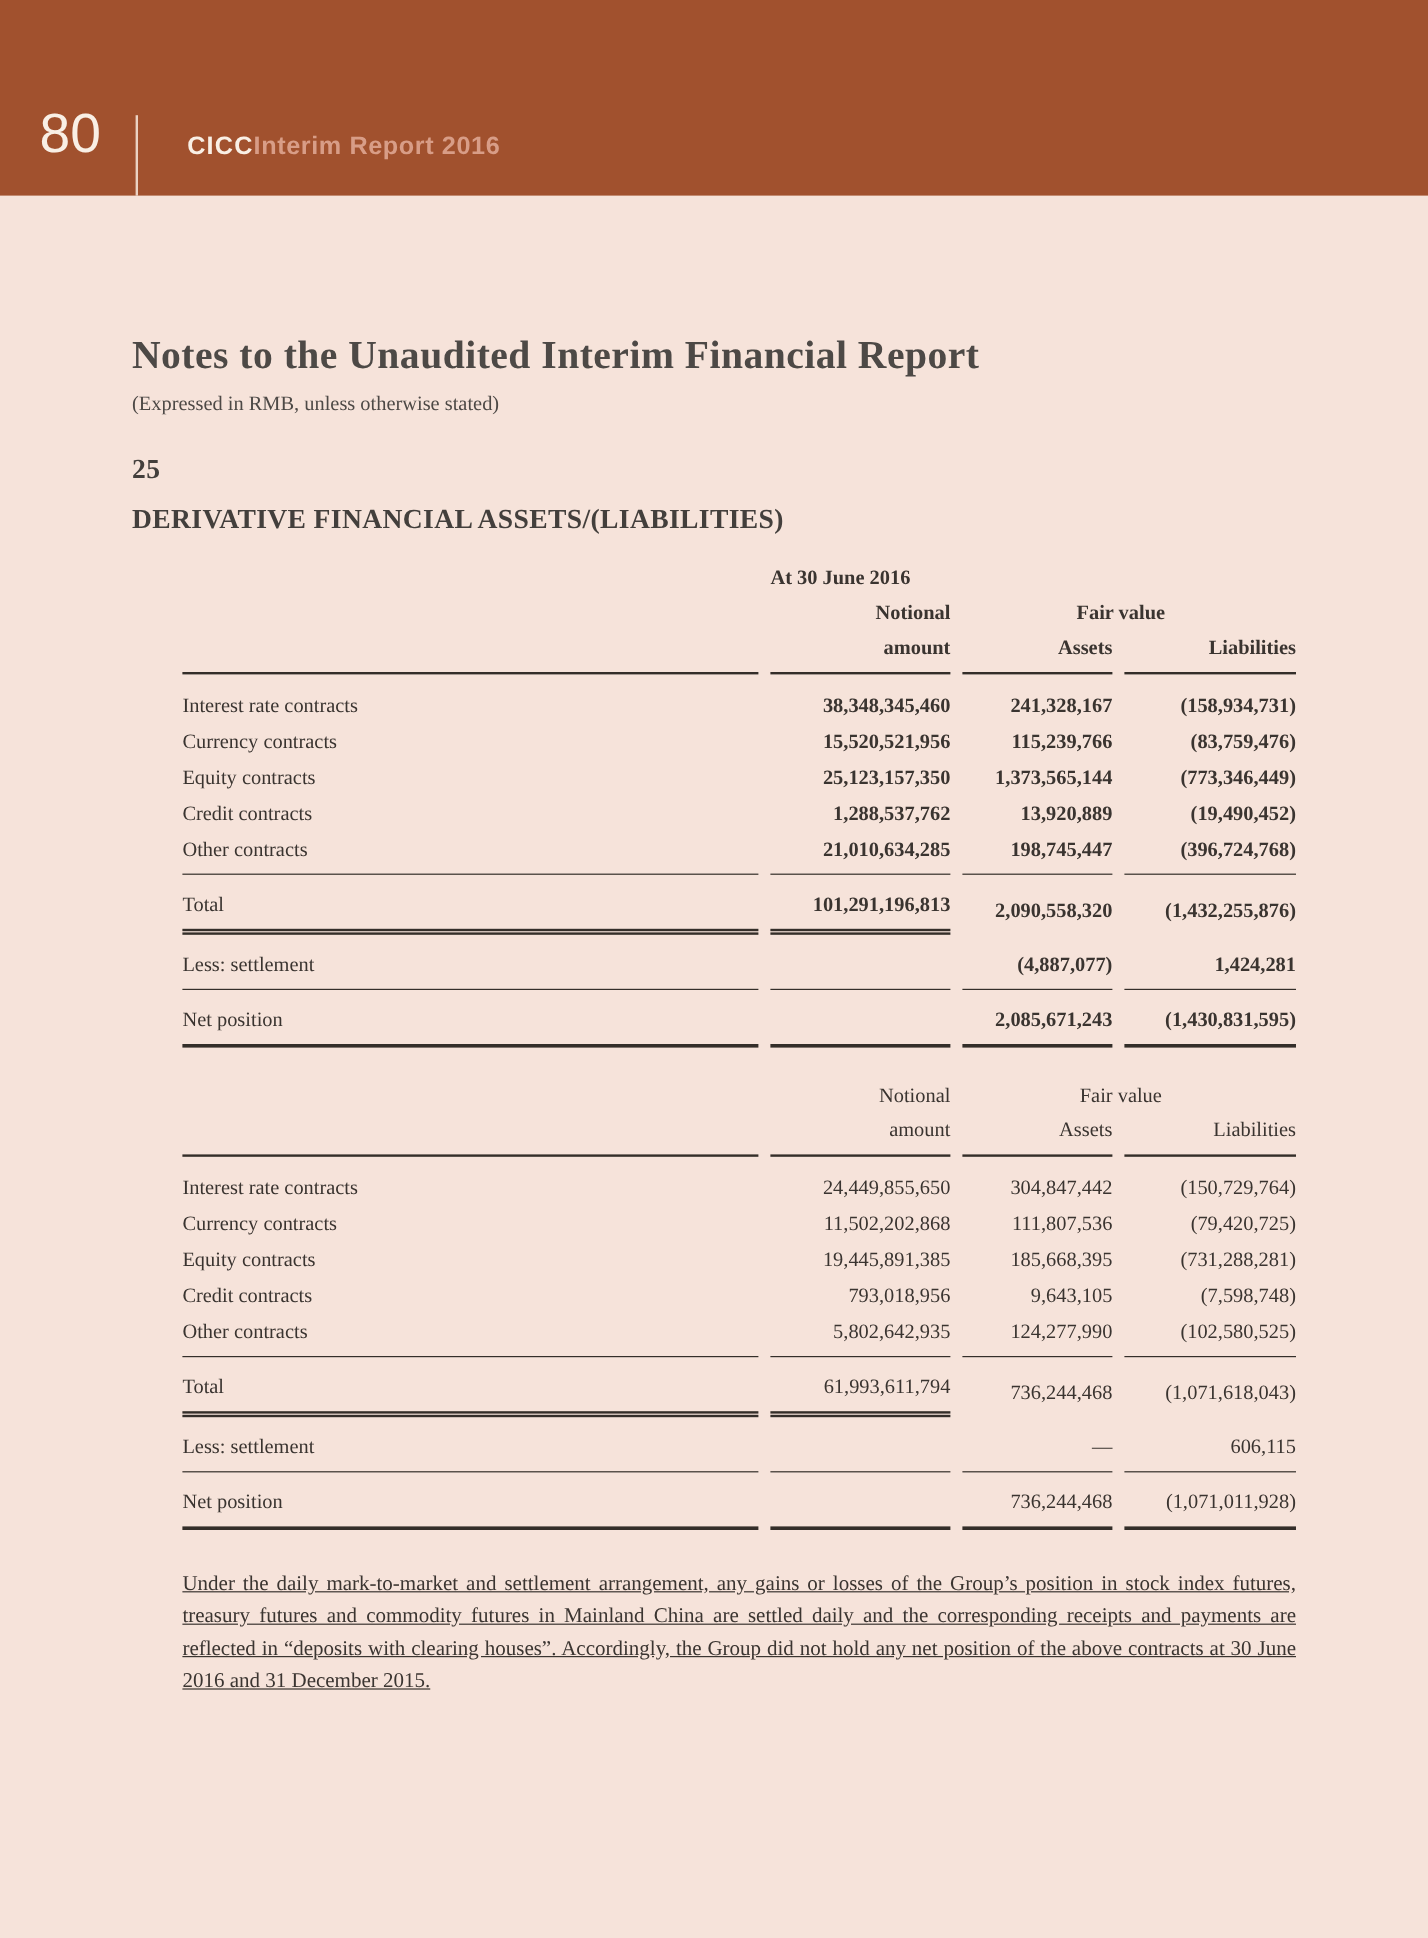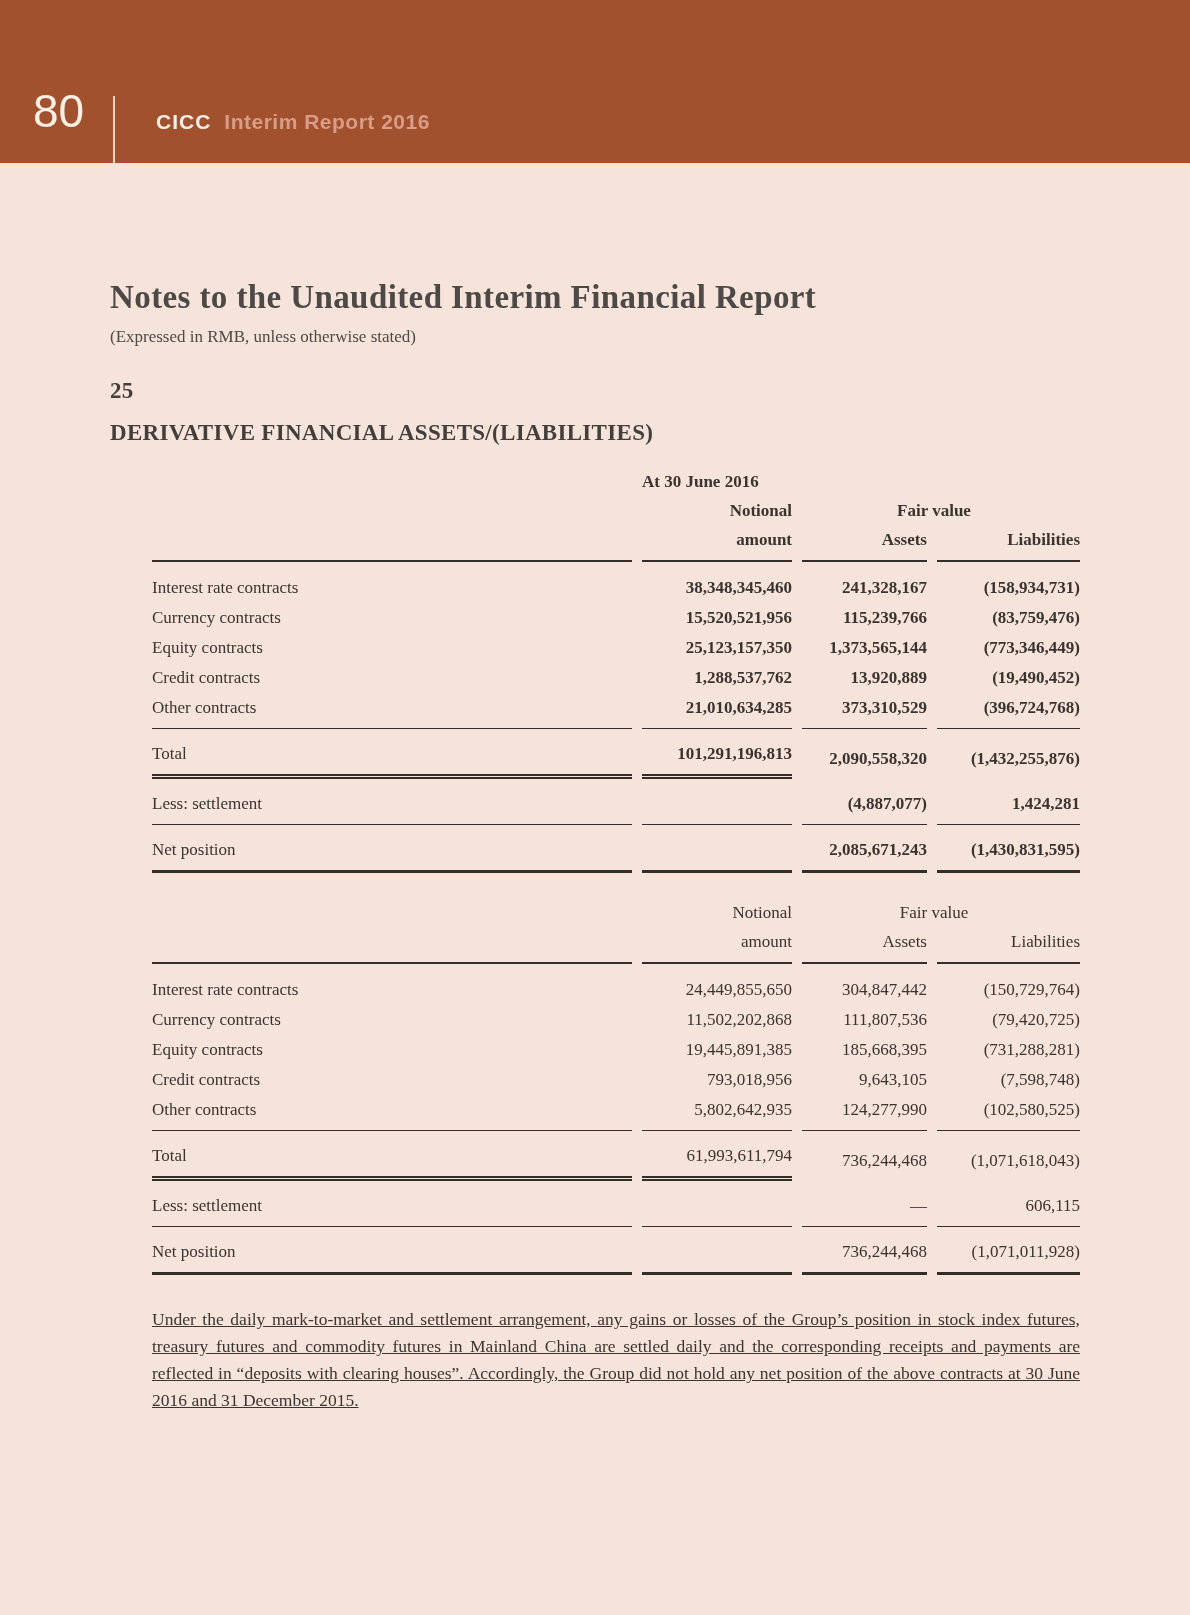--- a/index.html
+++ b/index.html
@@ -42,21 +42,21 @@
     background: rgba(248, 233, 221, 0.85);
   }
   .brand-row {
     position: absolute;
     left: 156px; top: 109px;
     font-size: 21px; line-height: 1.2;
     font-weight: 700;
     letter-spacing: 0.5px;
   }
   .brand-row .brand { color: var(--band-text, #f9efe5); letter-spacing: 1px; }
-  .brand-row .rpt { color: var(--band-subtext, #d89d87); margin-left: 13px; }
+  .brand-row .rpt { color: var(--band-subtext, #d89d87); }
 
   
   .content { padding: 0 110px; }
   .doc-title {
     margin-top: 116px;
     font-size: 33px;
     font-weight: 700;
     letter-spacing: 0.4px;
     color: var(--title-ink, #4d4946);
   }
@@ -193,21 +193,21 @@
       </tr>
       <tr class="d">
         <td class="lbl">Credit contracts</td>
         <td class="num">1,288,537,762</td>
         <td class="num">13,920,889</td>
         <td class="num">(19,490,452)</td>
       </tr>
       <tr class="d last">
         <td class="lbl">Other contracts</td>
         <td class="num">21,010,634,285</td>
-        <td class="num">373,310,529</td>
+        <td class="num">198,745,447</td>
         <td class="num">(396,724,768)</td>
       </tr>
 
       <tr class="sum">
         <td class="lbl dbl">Total</td>
         <td class="num dbl">101,291,196,813</td>
         <td class="num">2,090,558,320</td>
         <td class="num">(1,432,255,876)</td>
       </tr>
       <tr class="sum">

